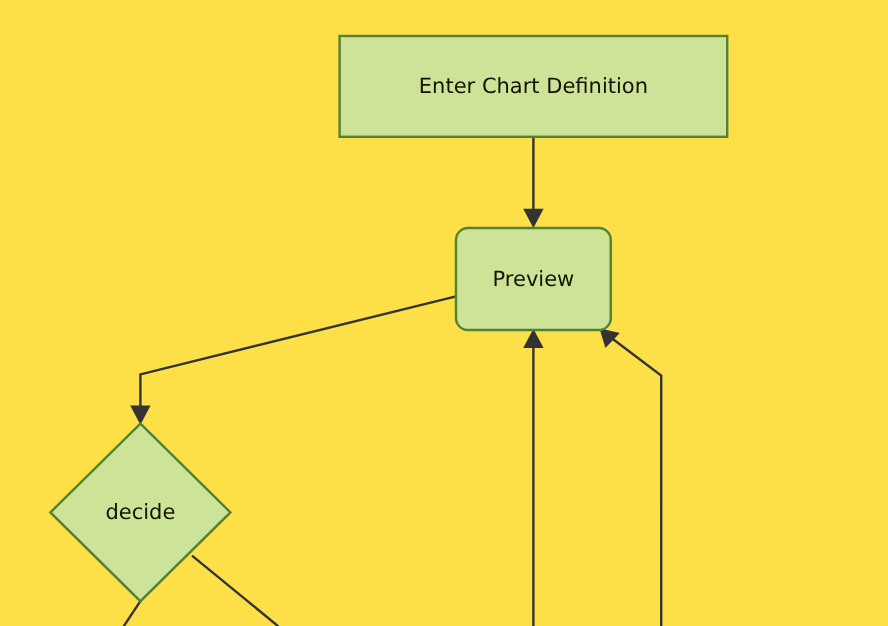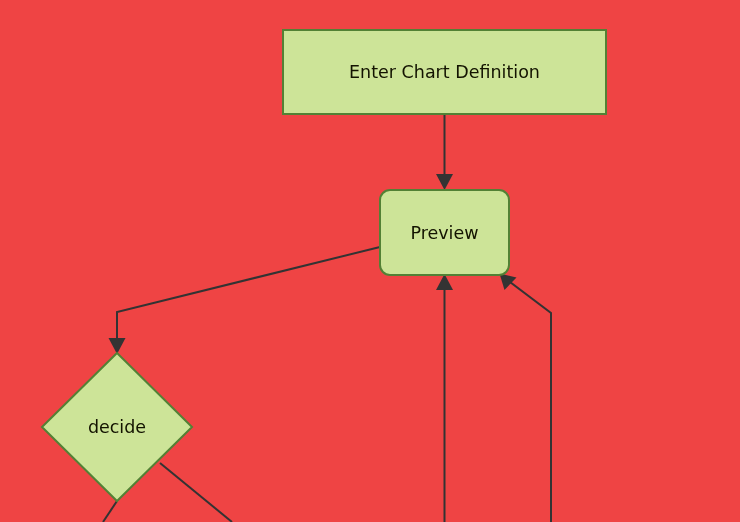--- a/index.html
+++ b/index.html
@@ -43,21 +43,21 @@
     stroke-linecap: butt;
     stroke-linejoin: miter;
   }
   .edge-head {
     stroke: none;
   }
 </style>
 </head>
 <body>
 
-<div id="diagram-root" style="background: #ef4444;">
+<div id="diagram-root" style="background: #fde047;">
   <svg id="flow-svg" viewBox="0 0 740 522">
 
     <g>
 
       <path class="edge-path" d="M 444.5,114 L 444.5,182" stroke="#333333"></path>
       <polygon class="edge-head" points="444.5,190 436,174 453,174" fill="#333333"></polygon>
 
       <path class="edge-path" d="M 380,247 L 117,312 L 117,344" stroke="#333333"></path>
       <polygon class="edge-head" points="117,354 108.5,338 125.5,338" fill="#333333"></polygon>
 

